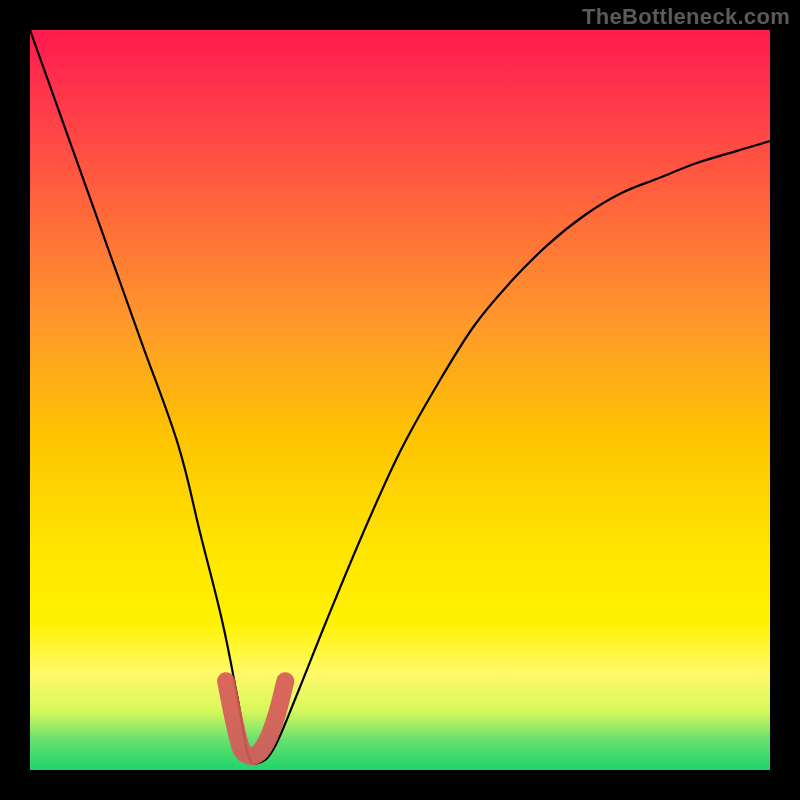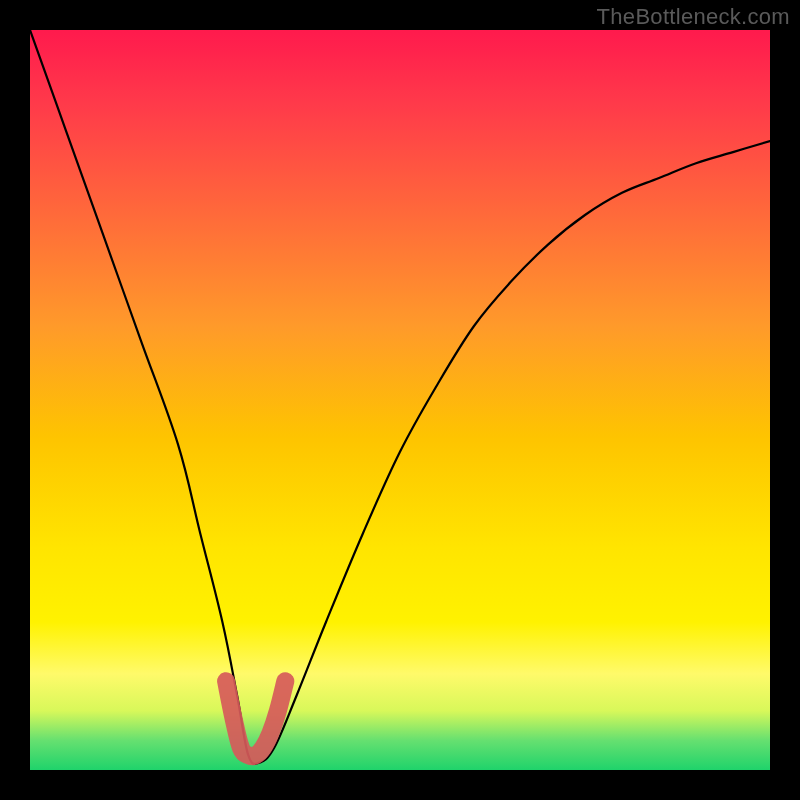--- a/index.html
+++ b/index.html
@@ -30,21 +30,21 @@
       #66e070 96%,
       #1fd36b 100%
     );
   }
   .watermark {
     position: absolute;
     top: 4px;
     right: 10px;
     color: #5a5a5a;
     font-size: 22px;
-    font-weight: 400;
+    font-weight: 700;
     letter-spacing: 0.3px;
     z-index: 20;
     user-select: none;
   }
   svg {
     position: absolute;
     left: 0;
     top: 0;
   }
 </style>

